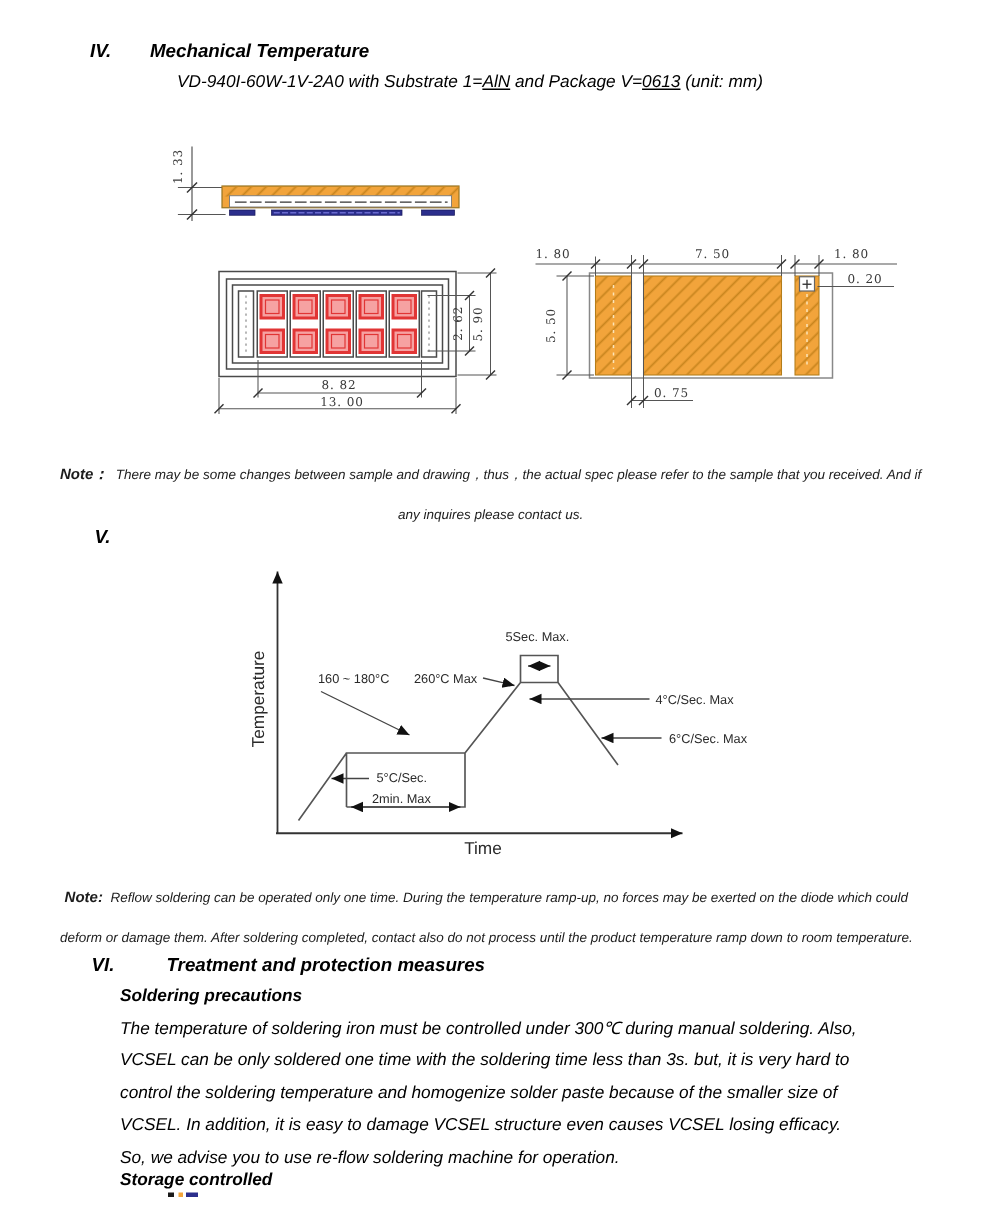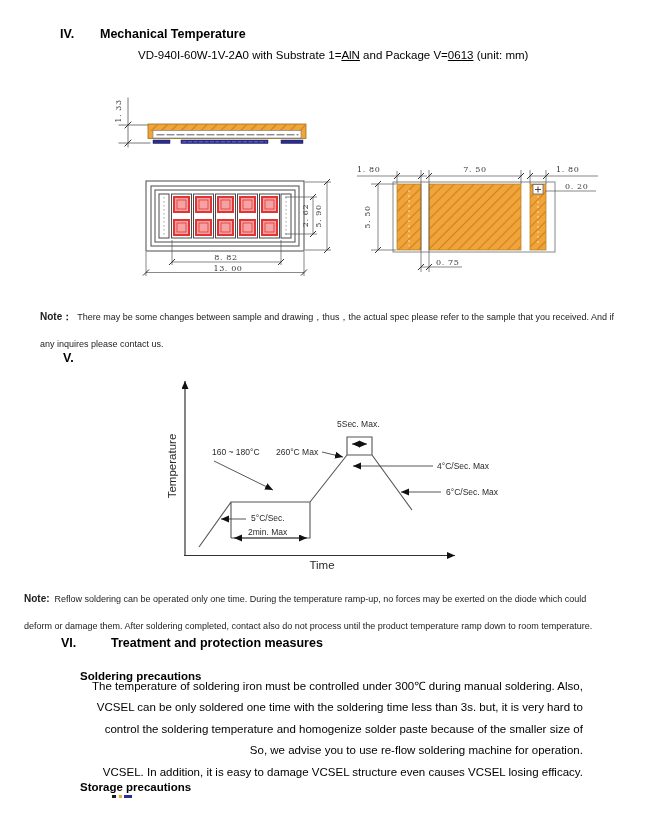--- a/index.html
+++ b/index.html
@@ -1,23 +1,23 @@
 <!DOCTYPE html>
 <html><head>
 <meta charset="utf-8">
 <style>
   html,body{margin:0;padding:0;background:#fff;}
   #page{position:relative;width:666px;height:814px;background:#fff;overflow:hidden;
         font-family:"Liberation Sans",sans-serif;color:#111;}
-  .abs{position:absolute;}
+  .abs{position:absolute;font-style:italic;}
   .hrow{display:flex;font-weight:bold;font-size:12.5px;color:#000;white-space:nowrap;}
   .hnum{display:inline-block;}
-  .subtitle{font-size:11.5px;white-space:nowrap;color:#000;margin-left:20px;}
+  .subtitle{font-size:11.5px;white-space:nowrap;color:#000;}
   .u{text-decoration:underline;}
-  .note{font-size:9px;line-height:27px;color:#1c1c1c;white-space:nowrap;}
+  .note{font-size:9px;line-height:27px;color:#1c1c1c;white-space:nowrap;text-align:center;}
   .note b{font-size:10px;margin-right:5px;}
   .bodytxt{font-size:11.5px;line-height:21.4px;white-space:nowrap;color:#000;}
   .subhead{font-size:11.5px;font-weight:bold;white-space:nowrap;color:#000;}
   svg{position:absolute;left:0;top:0;pointer-events:none;}
   svg text{font-family:"Liberation Sans",sans-serif;fill:#2a2a2a;}
   .dim{font-family:"DejaVu Serif",serif;font-size:8px;fill:#3a3a3a;letter-spacing:0.6px;}
   .glabel{font-size:8.5px;}
   .axlabel{font-size:11.5px;}
   .speck{display:inline-block;height:3px;vertical-align:top;}
 </style>
@@ -206,39 +206,39 @@
 
   <div class="abs note" style="left:40px;top:303px;">
     <div><b>Note：</b><span>There may be some changes between sample and drawing，thus，the actual spec please refer to the sample that you received. And if</span></div>
     <div>any inquires please contact us.</div>
   </div>
 
   <div class="abs hrow" style="left:63px;top:351px;">
     <span class="hnum" style="width:48px;">V.</span>
   </div>
 
-  <div class="abs note" style="left:24px;top:585px;">
+  <div class="abs note" style="left:40px;top:585px;">
     <div><b>Note:</b><span>Reflow soldering can be operated only one time. During the temperature ramp-up, no forces may be exerted on the diode which could</span></div>
     <div>deform or damage them. After soldering completed, contact also do not process until the product temperature ramp down to room temperature.</div>
   </div>
 
   <div class="abs hrow" style="left:61px;top:636px;">
     <span class="hnum" style="width:50px;">VI.</span>
     <span>Treatment and protection measures</span>
   </div>
 
-  <div class="abs subhead" style="left:80px;top:658px;margin-top:12px;">Soldering precautions</div>
-
-  <div class="abs bodytxt" style="left:92px;top:676px;text-align:right;">
+  <div class="abs subhead" style="left:80px;top:658px;">Soldering precautions</div>
+
+  <div class="abs bodytxt" style="left:80px;top:676px;">
     <div>The temperature of soldering iron must be controlled under 300℃ during manual soldering. Also,</div>
     <div>VCSEL can be only soldered one time with the soldering time less than 3s. but, it is very hard to</div>
     <div>control the soldering temperature and homogenize solder paste because of the smaller size of</div>
+    <div>VCSEL. In addition, it is easy to damage VCSEL structure even causes VCSEL losing efficacy.</div>
     <div>So, we advise you to use re-flow soldering machine for operation.</div>
-    <div>VCSEL. In addition, it is easy to damage VCSEL structure even causes VCSEL losing efficacy.</div>
-  </div>
-
-  <div class="abs subhead" style="left:80px;top:781px;">Storage precautions</div>
+  </div>
+
+  <div class="abs subhead" style="left:80px;top:781px;">Storage controlled</div>
 
   <div class="abs" style="left:112px;top:795px;">
     <span class="speck" style="width:4px;background:#1a1a1a;"></span><span class="speck" style="width:3px;background:#fff;"></span><span class="speck" style="width:3px;background:#F2A43B;"></span><span class="speck" style="width:2px;background:#fff;"></span><span class="speck" style="width:8px;background:#2B2E8C;"></span>
   </div>
 
 </div>
 
 </body></html>

